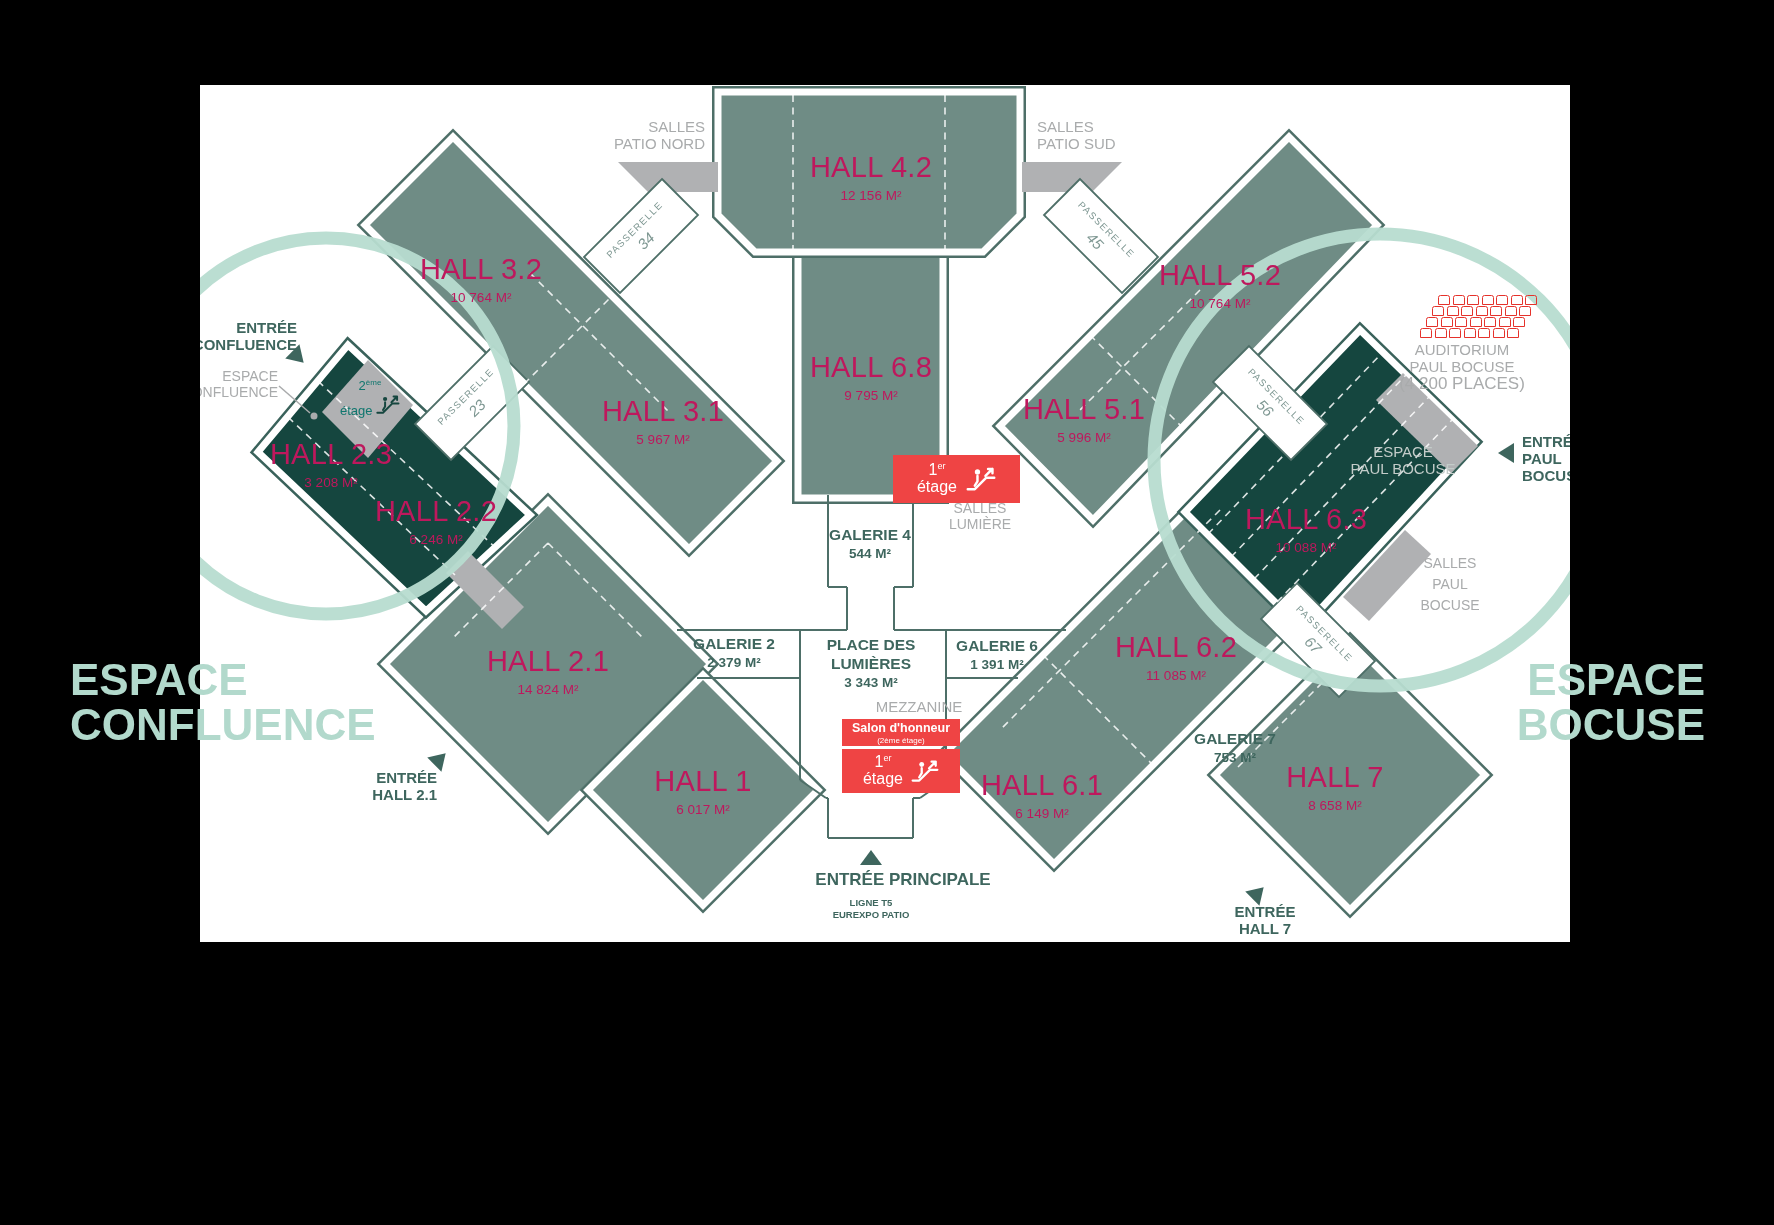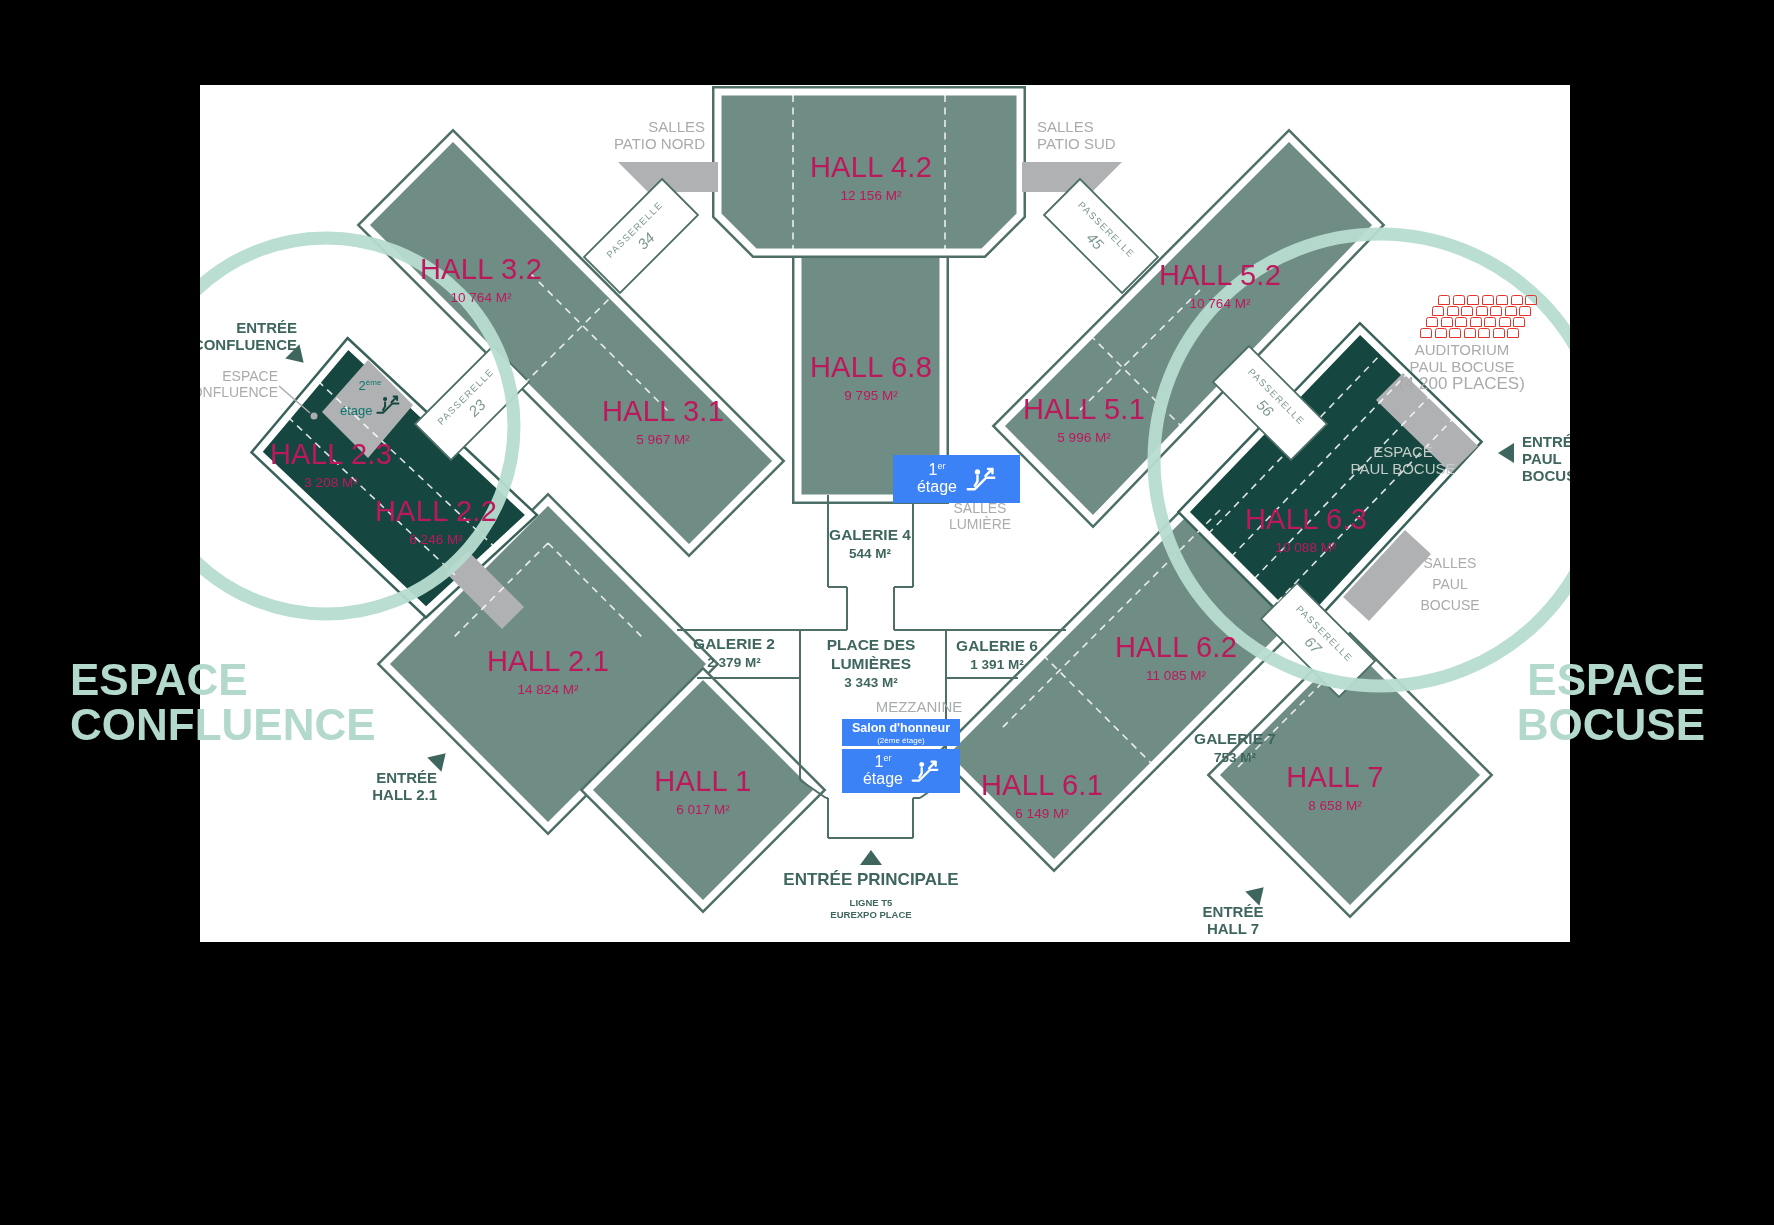--- a/index.html
+++ b/index.html
@@ -15,29 +15,29 @@
   .gl{position:absolute;transform:translateX(-50%);text-align:center;color:#3E665E;font-weight:bold;white-space:nowrap;line-height:1;}
   .gl .n{font-size:15.5px;}
   .gl .a{display:block;font-size:13.5px;margin-top:4px;}
   .gl .n2{display:block;font-size:15.5px;margin-top:3px;}
   
   .gry{position:absolute;color:#A9ABAC;font-size:15px;line-height:17px;white-space:nowrap;}
   .gry.c{transform:translateX(-50%);text-align:center;}
   .gry.r{transform:translateX(-100%);text-align:right;}
   
   .ent{position:absolute;color:#3E665E;font-weight:bold;font-size:15px;line-height:17px;white-space:nowrap;}
-  .ent.c{transform:translateX(-50%);text-align:center;}
+  .ent.c{transform:translateX(-50%);text-align:center;margin-left:32px;}
   .ent.r{transform:translateX(-100%);text-align:right;}
   
   .pass{position:absolute;transform:translate(-50%,-50%) rotate(-45deg);color:#7E9792;text-align:center;line-height:1;white-space:nowrap;}
   .pass.rt{transform:translate(-50%,-50%) rotate(45deg);}
   .pass .w{display:block;font-size:9.5px;letter-spacing:1.4px;}
   .pass .nu{display:block;font-size:15px;font-style:italic;margin-top:3px;}
   
-  .gbx{position:absolute;background:#3b82f6;color:#fff;display:flex;align-items:center;justify-content:center;}
+  .gbx{position:absolute;background:#ef4444;color:#fff;display:flex;align-items:center;justify-content:center;}
   .gbx .txt{text-align:center;line-height:1.05;}
   .fl{font-size:16px;}
   .fl sup{font-size:9px;}
   .esc-ic{display:block;}
   
   .tri{position:absolute;width:0;height:0;}
   .tri.up{border-left:11px solid transparent;border-right:11px solid transparent;border-bottom:15px solid #3E665E;}
   .tri.rgt{border-top:10px solid transparent;border-bottom:10px solid transparent;border-left:16px solid #3E665E;}
   .tri.lft{border-top:10px solid transparent;border-bottom:10px solid transparent;border-right:16px solid #3E665E;}
   
@@ -204,21 +204,21 @@
     <div class="tri rgt" style="left:232px;top:664px;transform:rotate(-45deg)"></div>
 
     <div class="ent c" style="left:1033px;top:818px"><span>ENTRÉE</span><br><span>HALL 7</span></div>
     <div class="tri rgt" style="left:1050px;top:798px;transform:rotate(-45deg)"></div>
 
     <div class="ent" style="left:1322px;top:348px"><span>ENTRÉE</span><br><span>PAUL</span><br><span>BOCUSE</span></div>
     <div class="tri lft" style="left:1298px;top:358px"></div>
 
     <div class="tri up" style="left:660px;top:765px"></div>
     <div class="ent c" style="left:671px;top:786px;font-size:17px"><span>ENTRÉE PRINCIPALE</span></div>
-    <div class="metro" style="left:671px;top:812px"><span>LIGNE T5</span><br><span>EUREXPO PLACE</span></div>
+    <div class="metro" style="left:671px;top:812px"><span>LIGNE T5</span><br><span>EUREXPO PATIO</span></div>
 
     <div class="pass" style="left:272px;top:318px">
         <span class="w">PASSERELLE</span>
         <span class="nu">23</span>
       </div>
     <div class="pass" style="left:441px;top:151px">
         <span class="w">PASSERELLE</span>
         <span class="nu">34</span>
       </div>
     <div class="pass rt" style="left:900px;top:151px">

